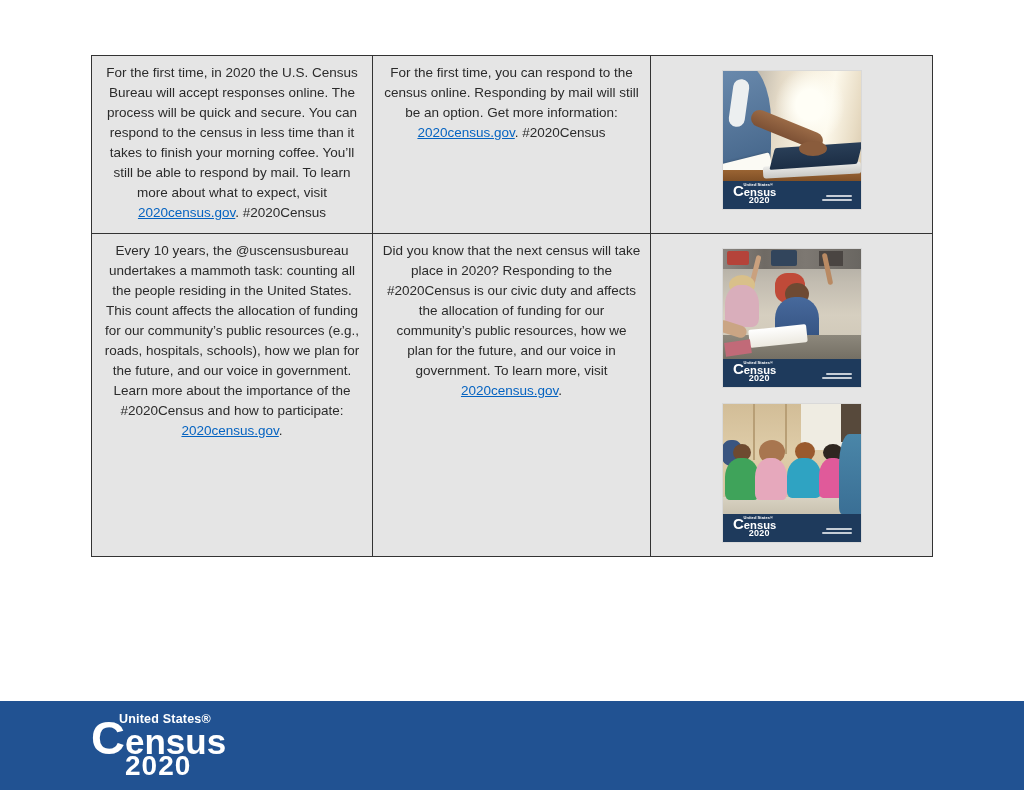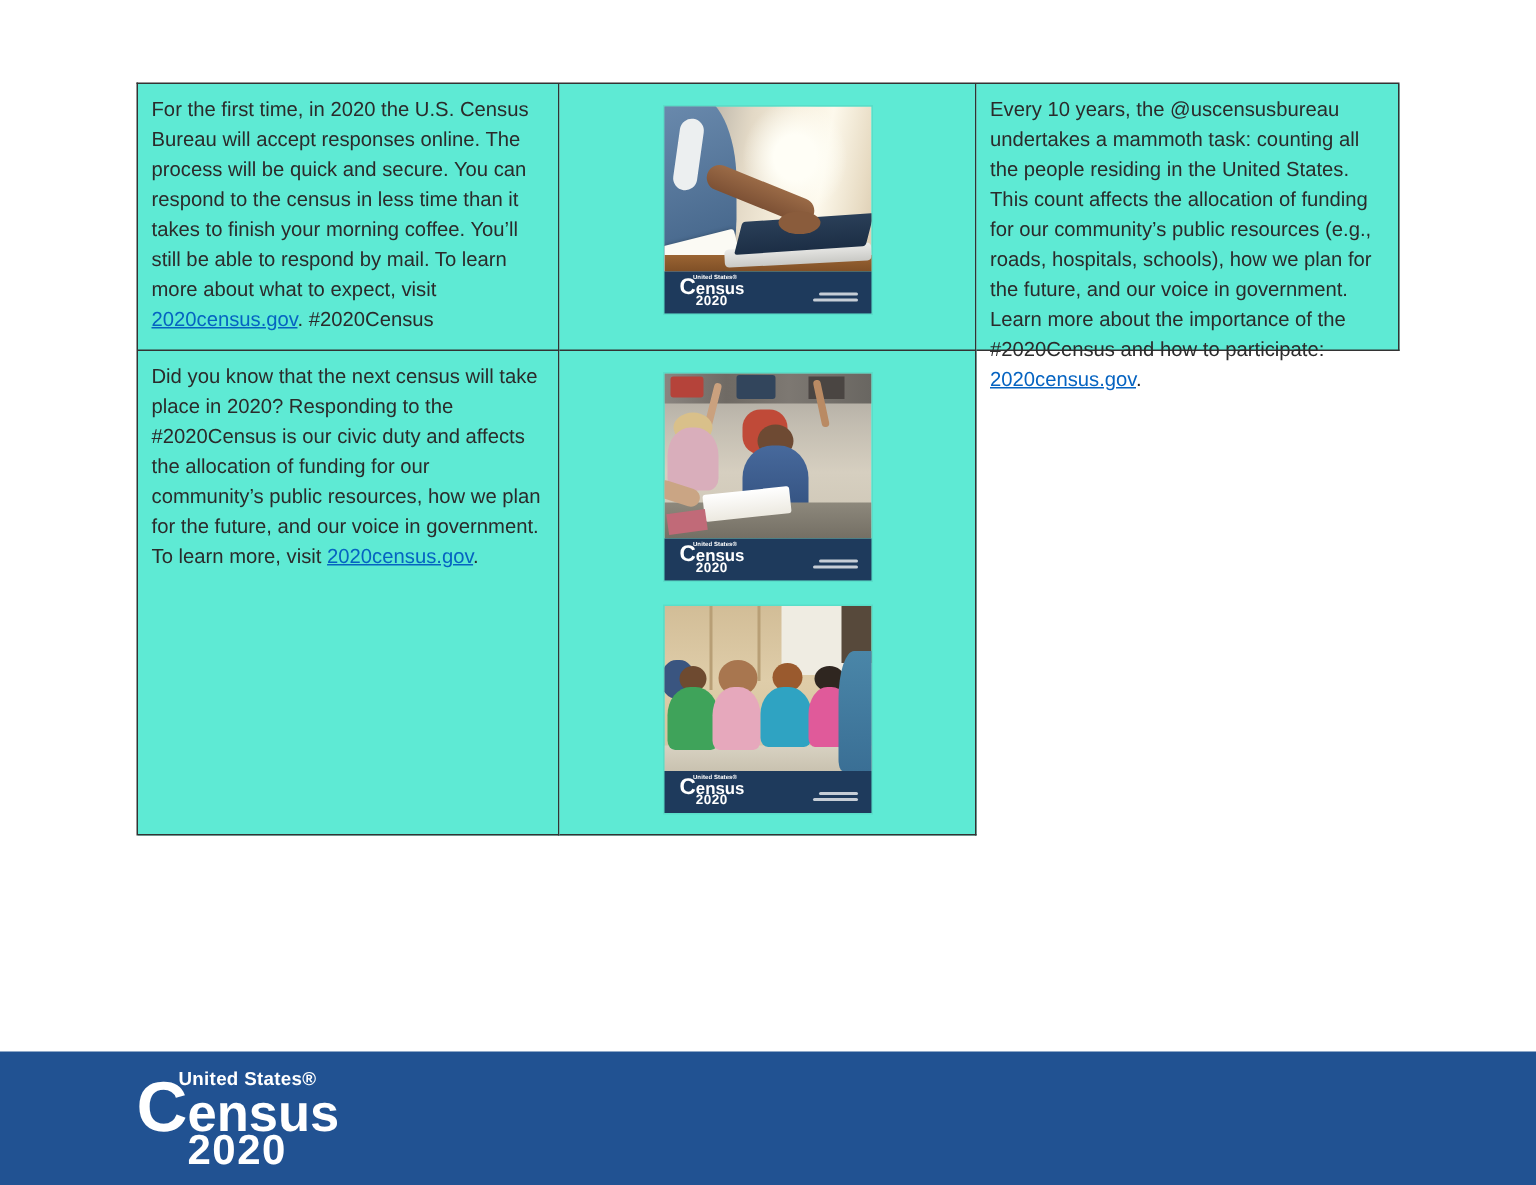--- a/index.html
+++ b/index.html
@@ -11,21 +11,21 @@
   
   .doc-table {
     position:absolute; left:91px; top:55px;
     display:grid;
     grid-template-columns:281px 278px 282px;
     grid-template-rows:178px 323px;
     border-top:1.5px solid #333; border-left:1.5px solid #333;
   }
   .cell {
     border-right:1.5px solid #333; border-bottom:1.5px solid #333;
-    box-sizing:border-box; background:#5eead4;
+    box-sizing:border-box; background:#e5e5e5;text-align:center;
   }
   .text-cell {
     padding:7px 9px 0 9px;
     font-size:13.5px; line-height:20px; color:#2b2b2b;
   }
   .doc-link { color:#0563c1; text-decoration:underline; cursor:pointer; }
   .images-cell {
     display:flex; flex-direction:column; align-items:center;
     padding-top:15px; gap:17px;
   }
@@ -102,20 +102,23 @@
 </style>
 </head>
 <body>
 
 <div class="doc-table">
 
   <div class="cell text-cell">
     <span>For the first time, in 2020 the U.S. Census Bureau will accept responses online. The process will be quick and secure. You can respond to the census in less time than it takes to finish your morning coffee. You’ll still be able to respond by mail. To learn more about what to expect, visit </span><a class="doc-link" href="#">2020census.gov</a><span>. #2020Census</span>
   </div>
 
+  <div class="cell text-cell">
+    <span>For the first time, you can respond to the census online. Responding by mail will still be an option. Get more information: </span><a class="doc-link" href="#">2020census.gov</a><span>. #2020Census</span>
+  </div>
 
   <div class="cell images-cell">
     <div class="photo" title="Person in denim shirt typing on a laptop at a desk">
       <div class="photo-img">
         <div class="p1-bg"></div>
         <div class="p1-window"></div>
         <div class="p1-person"></div>
         <div class="p1-tank"></div>
         <div class="p1-paper"></div>
         <div class="p1-desk"></div>

